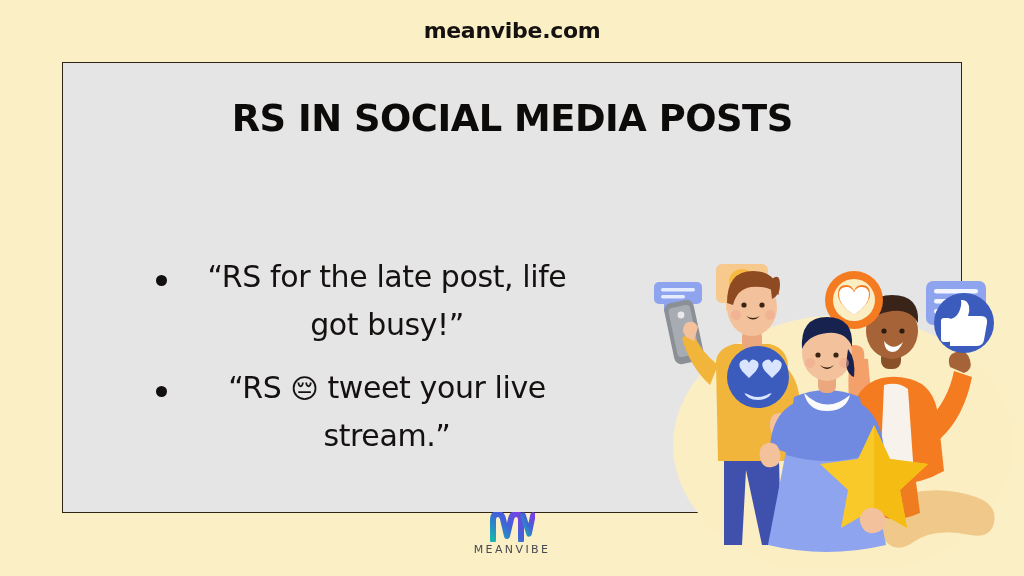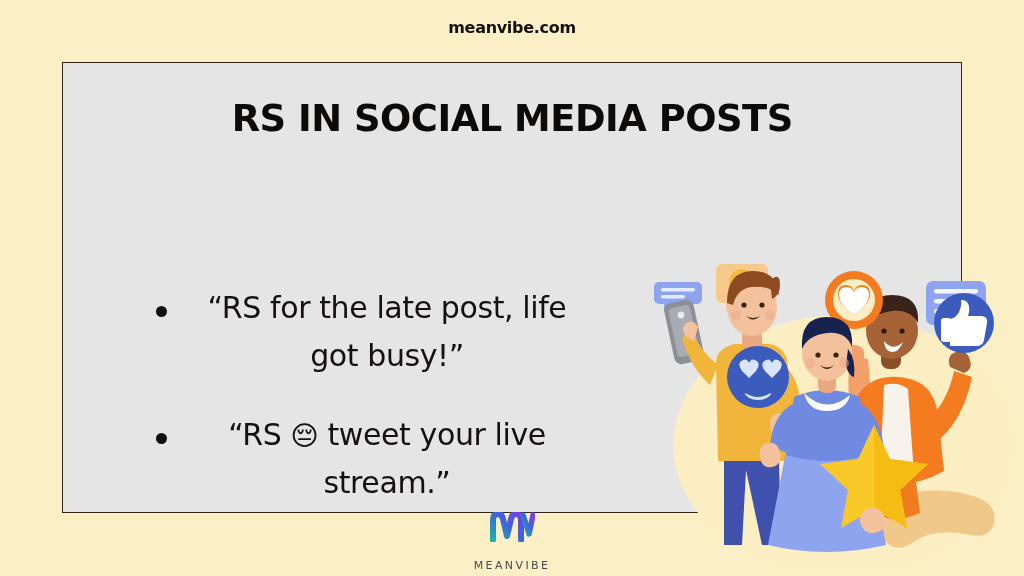--- a/index.html
+++ b/index.html
@@ -20,21 +20,21 @@
     background: #FBEFC6;
   }
 
   
   .site-header {
     position: absolute;
     top: 18px;
     left: 0;
     width: 1024px;
     text-align: center;
-    font-size: 16px;
+    font-size: 22px;
     font-weight: bold;
     letter-spacing: -0.3px;
     color: #141110;
     font-family: "DejaVu Sans", sans-serif;
   }
 
   
   .card {
     position: absolute;
     left: 62px;
@@ -73,21 +73,20 @@
     left: 64px;
     top: 190px;
     width: 470px;
     list-style: none;
     margin: 0;
     padding: 0;
   }
   .bullet-row {
     position: relative;
     margin-bottom: 15px;
-    margin-top: 31px;
   }
   .bullet-dot {
     position: absolute;
     left: 29px;
     top: 22px;
     width: 11px;
     height: 11px;
     border-radius: 50%;
     background: #120f0e;
   }
@@ -119,21 +118,21 @@
 
   
   .footer-logo {
     position: absolute;
     left: 0;
     top: 512px;
     width: 1024px;
     display: flex;
     flex-direction: column;
     align-items: center;
-    gap: 17px;
+    gap: 1px;
   }
   .logo-mark { display: block; }
   .logo-word {
     font-family: "DejaVu Sans", sans-serif;
     font-size: 11px;
     letter-spacing: 2.4px;
     color: #4a4a52;
     font-weight: normal;
   }
 </style>

